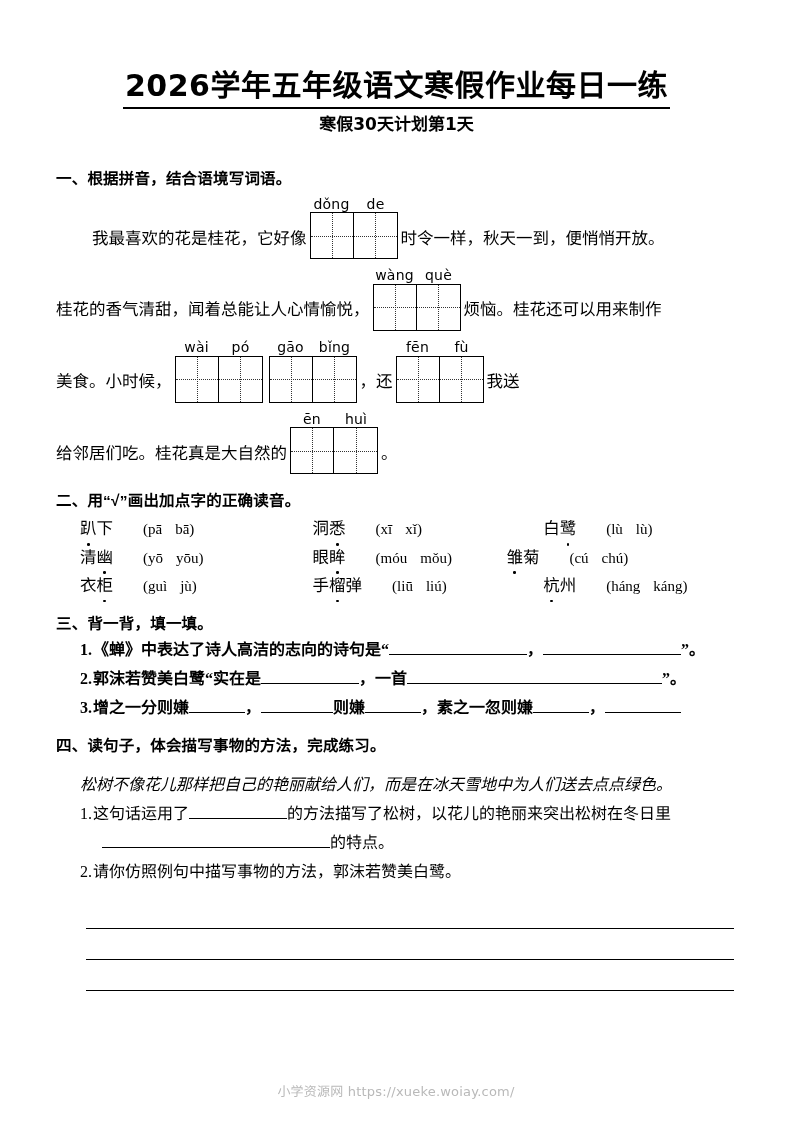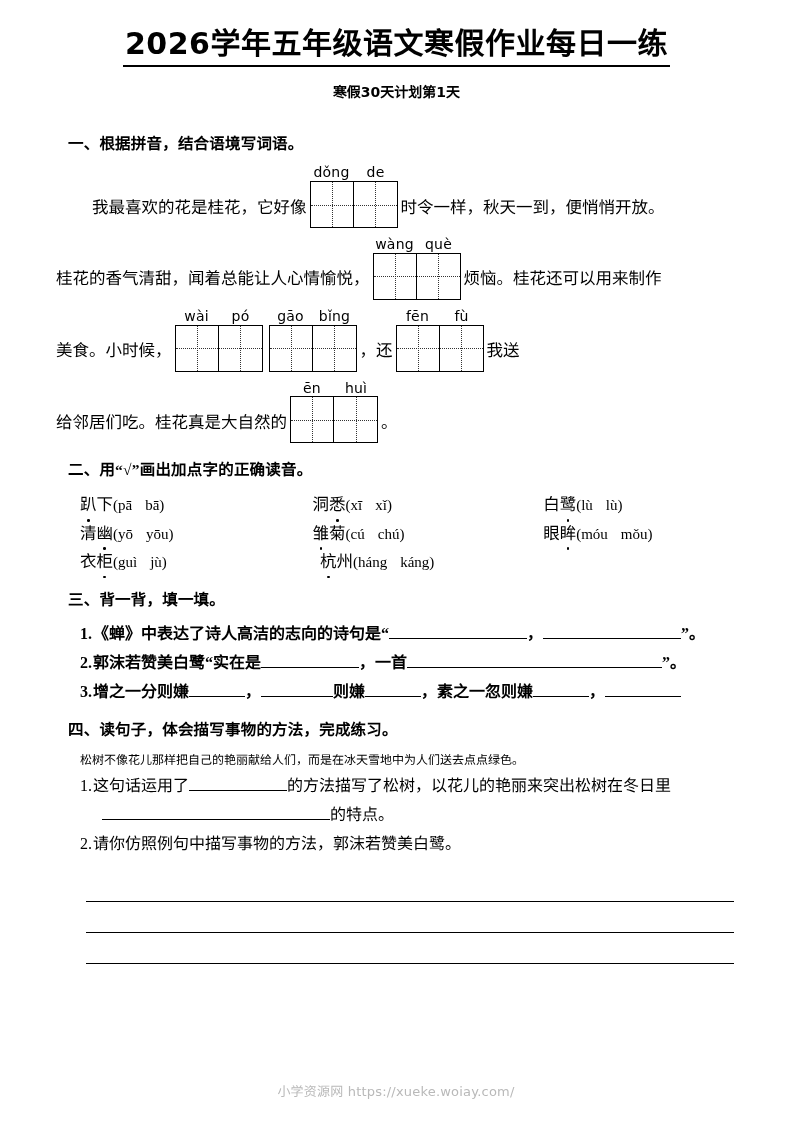--- a/index.html
+++ b/index.html
@@ -20,47 +20,47 @@
     position: relative;
     width: 793px;
     height: 1122px;
     box-sizing: border-box;
     padding: 0 56px;
   }
 
   
   .title-wrap {
     text-align: center;
-    padding-top: 26px;
+    padding-top: 68px;
   }
   .doc-title {
     font-family: "DejaVu Sans", sans-serif;
     font-weight: bold;
     font-size: 30px;
     letter-spacing: 0.5px;
     line-height: 1.22;
     display: inline-block;
     border-bottom: 2.4px solid #000;
     padding: 0 2px 2px 2px;
     white-space: nowrap;
   }
   .doc-subtitle {
     font-family: "DejaVu Sans", sans-serif;
     font-weight: bold;
-    font-size: 14px;
+    font-size: 17px;
     line-height: 1.35;
-    margin-top: 16px;
+    margin-top: 4px;
   }
 
   
   .sec-head {
-    font-family: Liberation Serif, serif;
+    font-family: Liberation Sans, sans-serif;
     font-weight: bold;
     font-size: 15.5px;
-    margin: 12px;
+    margin: 0;
     letter-spacing: 0.2px;
   }
   .sec1 { margin-top: 30px; }
   .sec2 { margin-top: 14px; }
   .sec3 { margin-top: 11px; }
   .sec4 { margin-top: 12px; }
 
   
   .s1-body { margin-top: 8px; font-size: 16.5px; }
   .s1-line {
@@ -157,20 +157,21 @@
     bottom: -2px;
     width: 2.6px;
     height: 2.6px;
     margin-left: -1.3px;
     background: #000;
     border-radius: 50%;
   }
   .py {
     font-family: "Liberation Serif", "DejaVu Serif", serif;
     font-size: 15px;
+    margin-left: 30px;
   }
   .py .gap { display: inline-block; width: 13px; }
 
   
   .s3-body { margin-top: 4px; font-weight: bold; }
   .q-item {
     display: block;
     font-size: 16px;
     line-height: 1.62;
     padding-left: 24px;
@@ -191,24 +192,25 @@
   .b-xs  { width: 56px; }
   .b-xxs { width: 48px; }
   .b-w2  { width: 228px; }
   .b-w3  { width: 255px; }
   .b-tail { width: 76px; }
 
   
   .s4-body { margin-top: 4px; }
   .example-sentence {
     font-family: "Liberation Serif", "DejaVu Serif", serif;
-    font-size: 12px;
+    font-style: italic;
+    font-size: 16px;
     line-height: 1.6;
     padding-left: 24px;
-    margin-top: 7px;
+    margin-top: 17px;
     white-space: nowrap;
   }
   .write-lines { margin-top: 14px; padding-left: 30px; }
   .write-line {
     border-bottom: 1.6px solid #000;
     height: 30px;
     width: 648px;
   }
 
   
@@ -326,26 +328,27 @@
   <div class="s2-body">
 
     <div class="s2-row">
       <span class="s2-item c0"><span class="dotted-char">趴</span><span>下</span><span class="py">(<span>pā</span><span class="gap"></span><span>bā</span>)</span></span>
       <span class="s2-item c1"><span>洞</span><span class="dotted-char">悉</span><span class="py">(<span>xī</span><span class="gap"></span><span>xǐ</span>)</span></span>
       <span class="s2-item c2"><span>白</span><span class="dotted-char">鹭</span><span class="py">(<span>lù</span><span class="gap"></span><span>lù</span>)</span></span>
     </div>
 
     <div class="s2-row">
       <span class="s2-item c0"><span>清</span><span class="dotted-char">幽</span><span class="py">(<span>yō</span><span class="gap"></span><span>yōu</span>)</span></span>
+      <span class="s2-item c2"><span>眼</span><span class="dotted-char">眸</span><span class="py">(<span>móu</span><span class="gap"></span><span>mǒu</span>)</span></span>
       <span class="s2-item c1"><span class="dotted-char">雏</span><span>菊</span><span class="py">(<span>cú</span><span class="gap"></span><span>chú</span>)</span></span>
-      <span class="s2-item c2"><span>眼</span><span class="dotted-char">眸</span><span class="py">(<span>móu</span><span class="gap"></span><span>mǒu</span>)</span></span>
     </div>
 
     <div class="s2-row">
       <span class="s2-item c0"><span>衣</span><span class="dotted-char">柜</span><span class="py">(<span>guì</span><span class="gap"></span><span>jù</span>)</span></span>
+      <span class="s2-item c1"><span>手</span><span class="dotted-char">榴</span><span>弹</span><span class="py">(<span>liū</span><span class="gap"></span><span>liú</span>)</span></span>
       <span class="s2-item c2"><span class="dotted-char">杭</span><span>州</span><span class="py">(<span>háng</span><span class="gap"></span><span>káng</span>)</span></span>
     </div>
 
   </div>
 
   <div class="sec-head sec3">三、背一背，填一填。</div>
 
   <div class="s3-body">
 
     <div class="q-item"><span class="num">1.</span><span>《蝉》中表达了诗人高洁的志向的诗句是“</span><span class="blank b-lg"></span><span>，</span><span class="blank b-lg"></span><span>”。</span></div>

